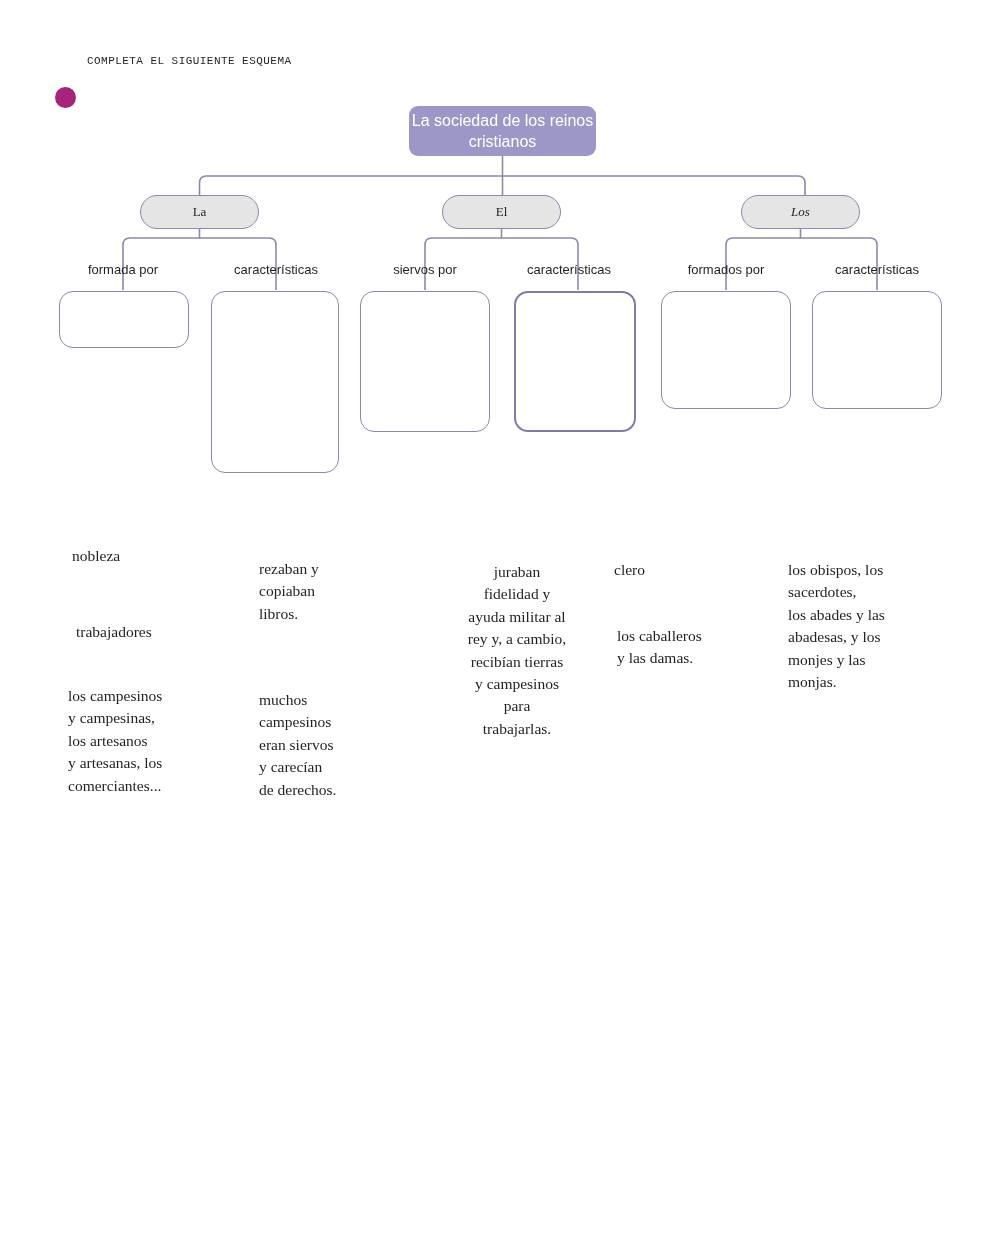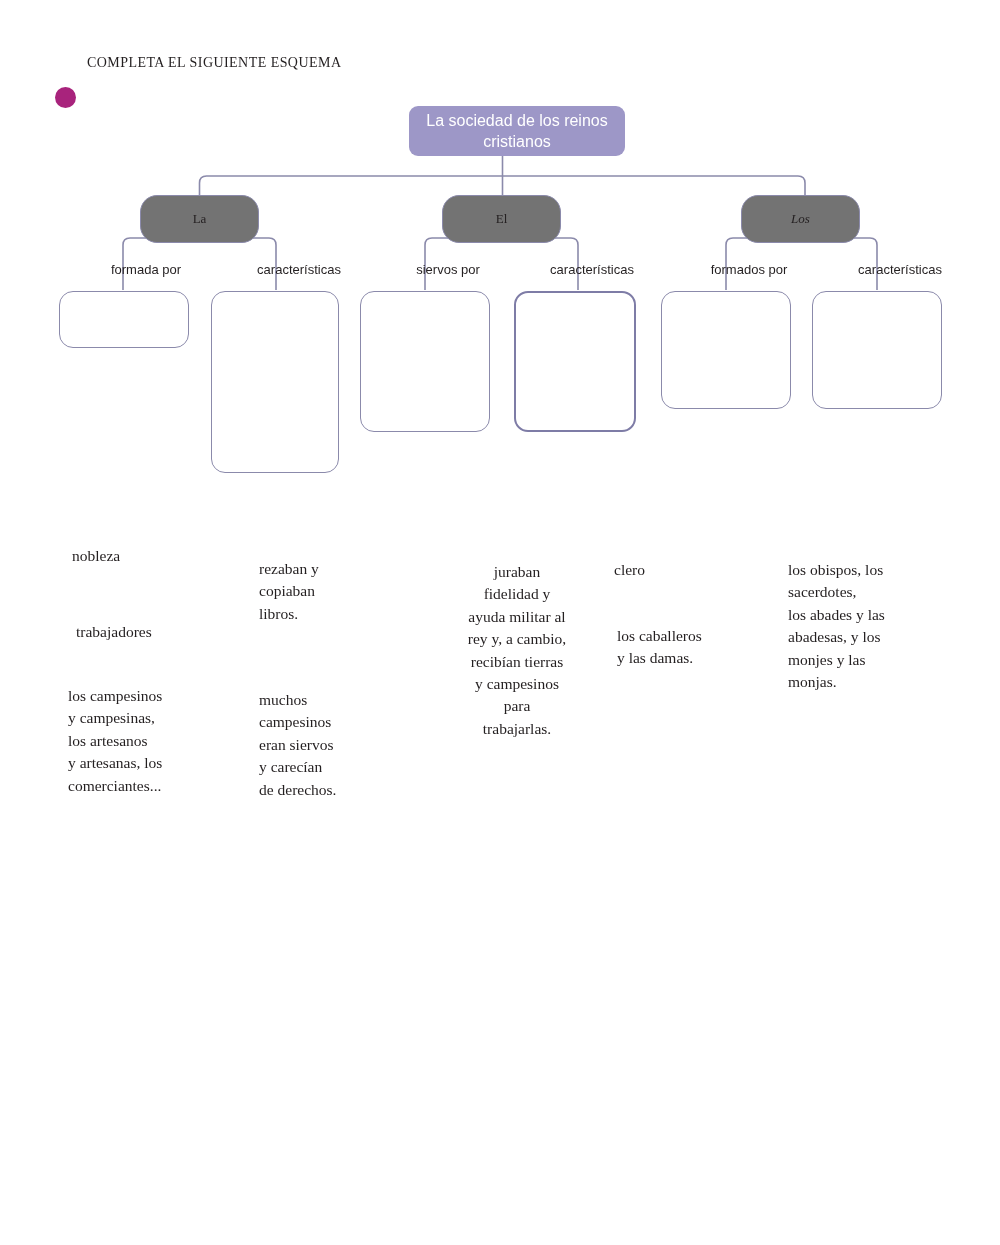--- a/index.html
+++ b/index.html
@@ -19,22 +19,22 @@
     left: 0; top: 0;
     width: 1000px;
     height: 1245px;
   }
 
   
   .instruction {
     position: absolute;
     left: 87px;
     top: 55px;
-    font-family: Liberation Serif, serif;
-    font-size: 14px;
+    font-family: Liberation Mono, monospace;
+    font-size: 11px;
     letter-spacing: 0.45px;
     color: #231f20;
     white-space: nowrap;
   }
   .bullet-dot {
     position: absolute;
     left: 55px;
     top: 87px;
     width: 21px;
     height: 21px;
@@ -49,55 +49,54 @@
   .node {
     position: absolute;
     box-sizing: border-box;
     display: flex;
     align-items: center;
     justify-content: center;
   }
   .root-node {
     left: 409px;
     top: 106px;
-    width: 216px;
+    width: 187px;
     height: 50px;
     background: #9d97c7;
     border-radius: 9px;
     color: #ffffff;
     font-family: "Liberation Sans", sans-serif;
     font-size: 16px;
     line-height: 21px;
     text-align: center;
   }
   .branch-node {
     width: 120px;
-    height: 48px;
+    height: 34px;
     top: 195px;
-    background: #737373;
+    background: #e5e5e5;
     border: 1px solid #8b8aab;
     border-radius: 17px;
     font-family: "Liberation Serif", serif;
     font-size: 13px;
     color: #231f20;
   }
   .branch-node.b1 { left: 140px; width: 119px; }
   .branch-node.b2 { left: 442px; width: 119px; }
   .branch-node.b3 { left: 741px; width: 119px; font-style: italic; }
 
   .sub-label {
     position: absolute;
     font-family: "Liberation Sans", sans-serif;
     font-size: 13px;
     color: #231f20;
     text-align: center;
     white-space: nowrap;
     top: 262px;
     transform: translateX(-50%);
-    margin-left: 23px;
   }
 
   .answer-box {
     position: absolute;
     box-sizing: border-box;
     background: #ffffff;
     border: 1px solid #8b8aab;
     border-radius: 14px;
   }
   .answer-box.thick { border-width: 2px; border-color: #7e7ca6; }

